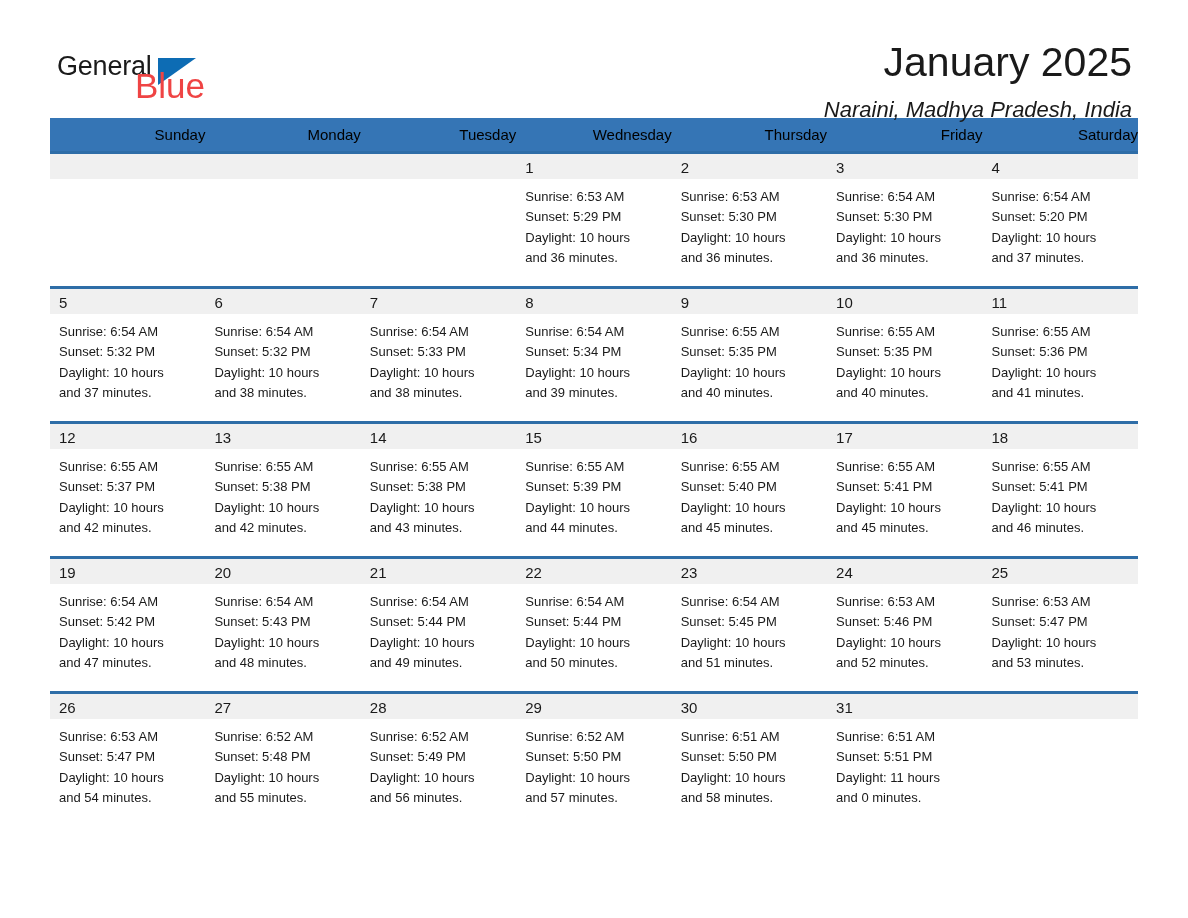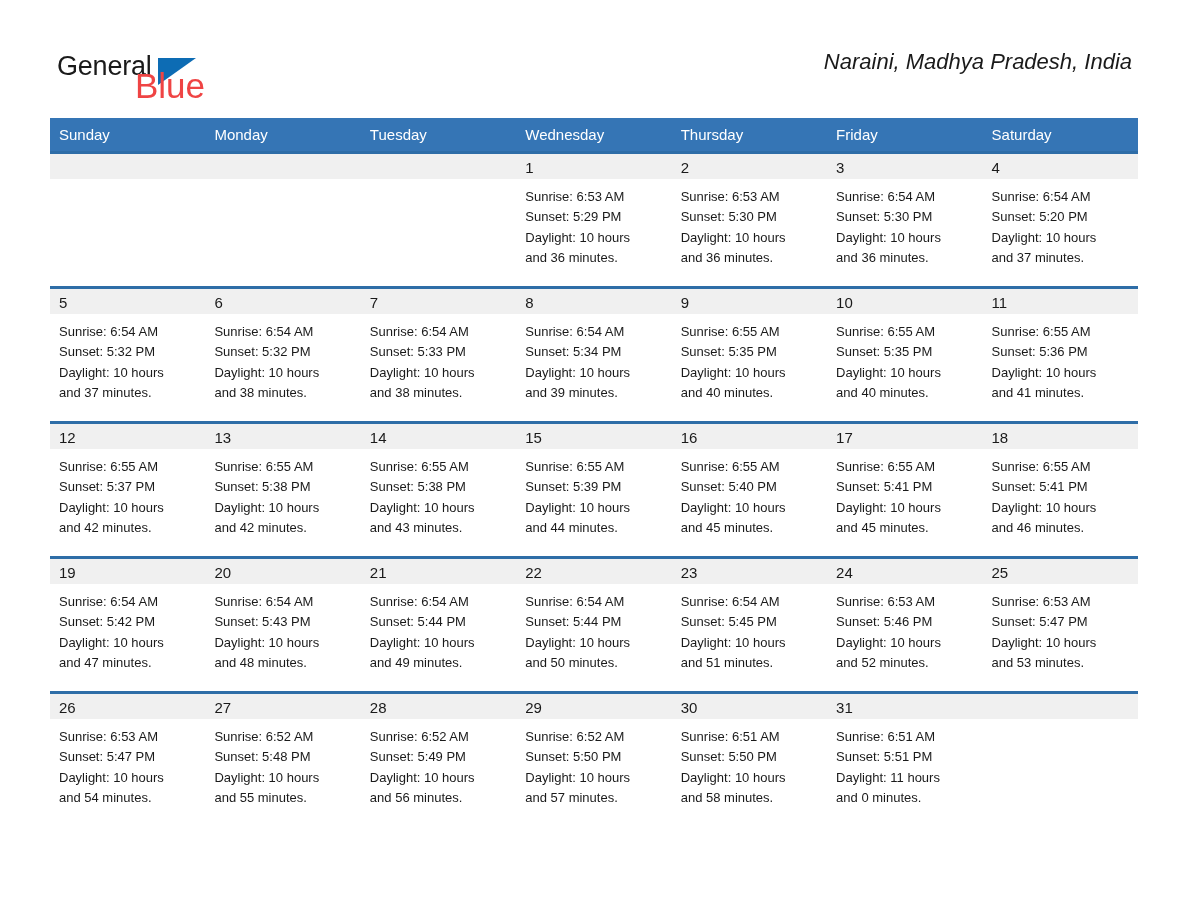--- a/index.html
+++ b/index.html
@@ -86,24 +86,24 @@
   }
 
   
   .calendar {
     width: 1088px;
     border-collapse: collapse;
     table-layout: fixed;
   }
   .dow-row th {
     background: #3575b5;
-    color: #ffffff;
+    color: #000000;
     font-size: 15px;
     font-weight: 400;
-    text-align: left;
+    text-align: right;
     padding: 7px 0 8px 9px;
     height: 18px;
     vertical-align: middle;
   }
 
   .week {
     height: 135px;
   }
   .week td {
     vertical-align: top;
@@ -144,20 +144,21 @@
 
   <div class="top">
 
     <div class="brand">
       <span class="brand-general">General</span>
       <span class="brand-tri"></span>
       <span class="brand-blue">Blue</span>
     </div>
 
     <div class="titles">
+      <div class="month-title">January 2025</div>
       <div class="location">Naraini, Madhya Pradesh, India</div>
     </div>
 
   </div>
 
   <table class="calendar">
     <thead>
       <tr class="dow-row">
         <th>Sunday</th>
         <th>Monday</th>

